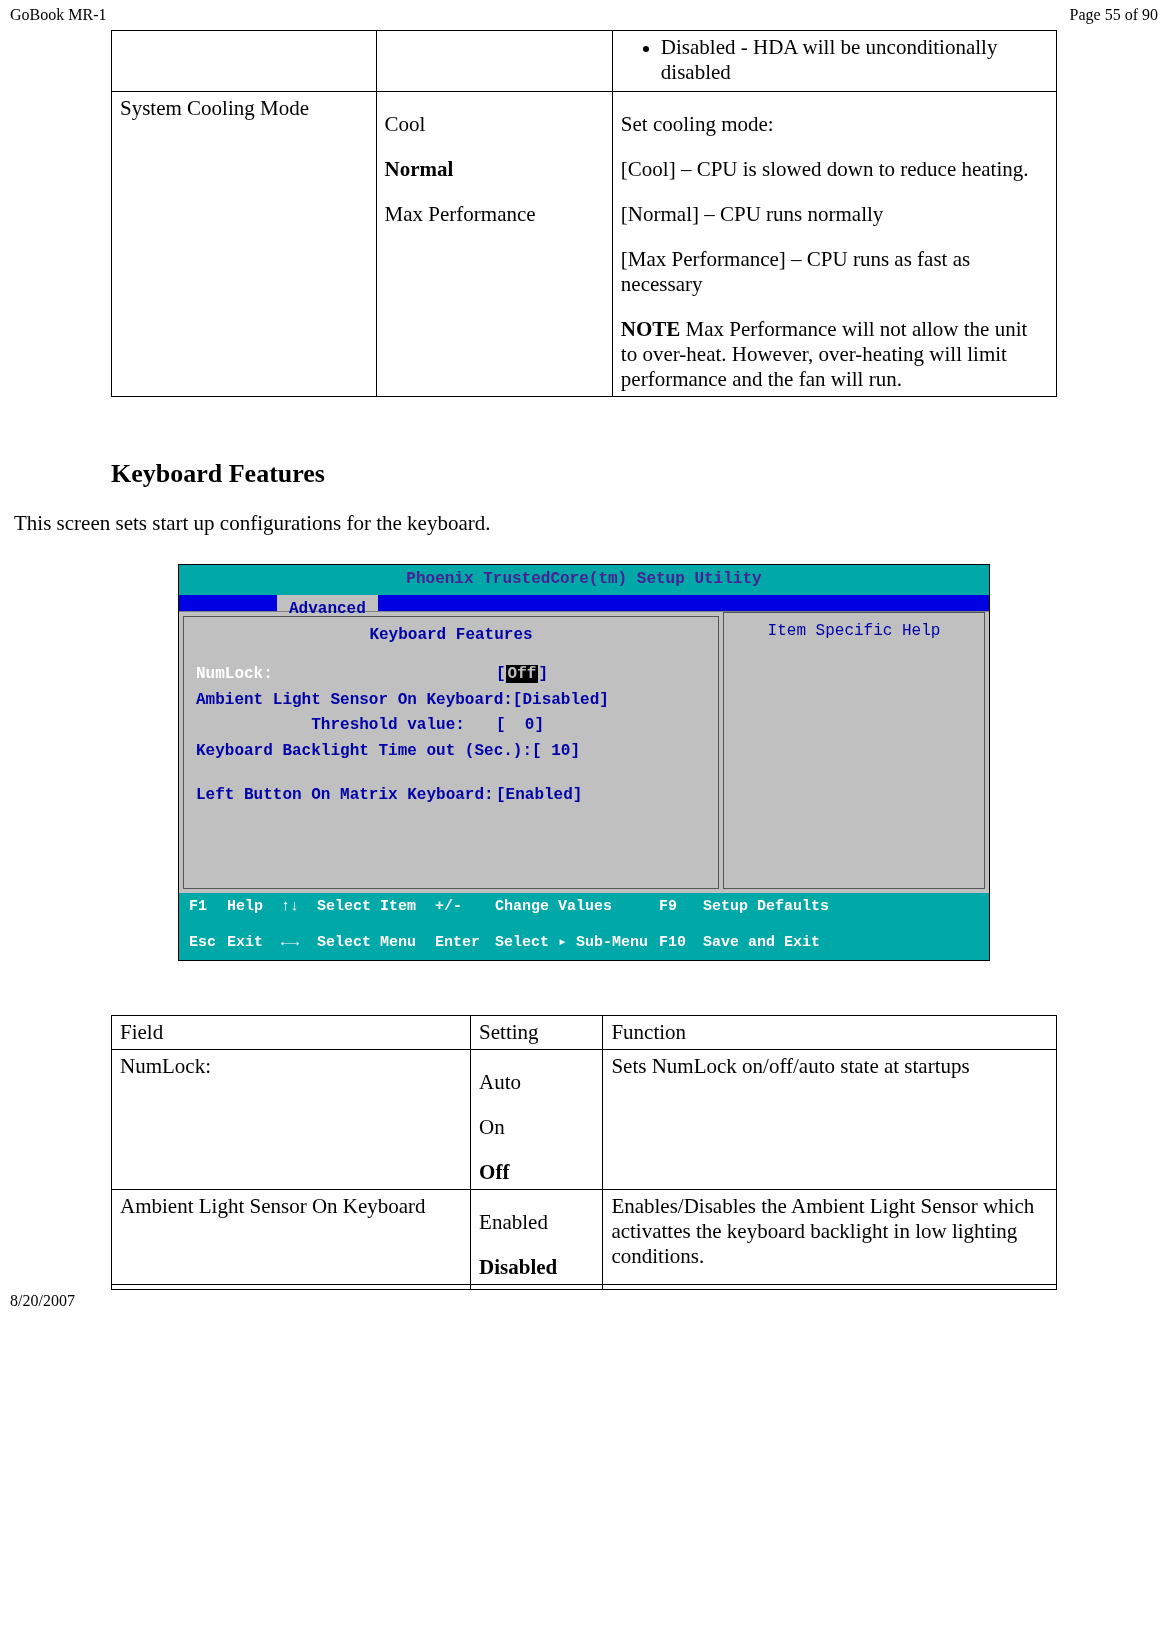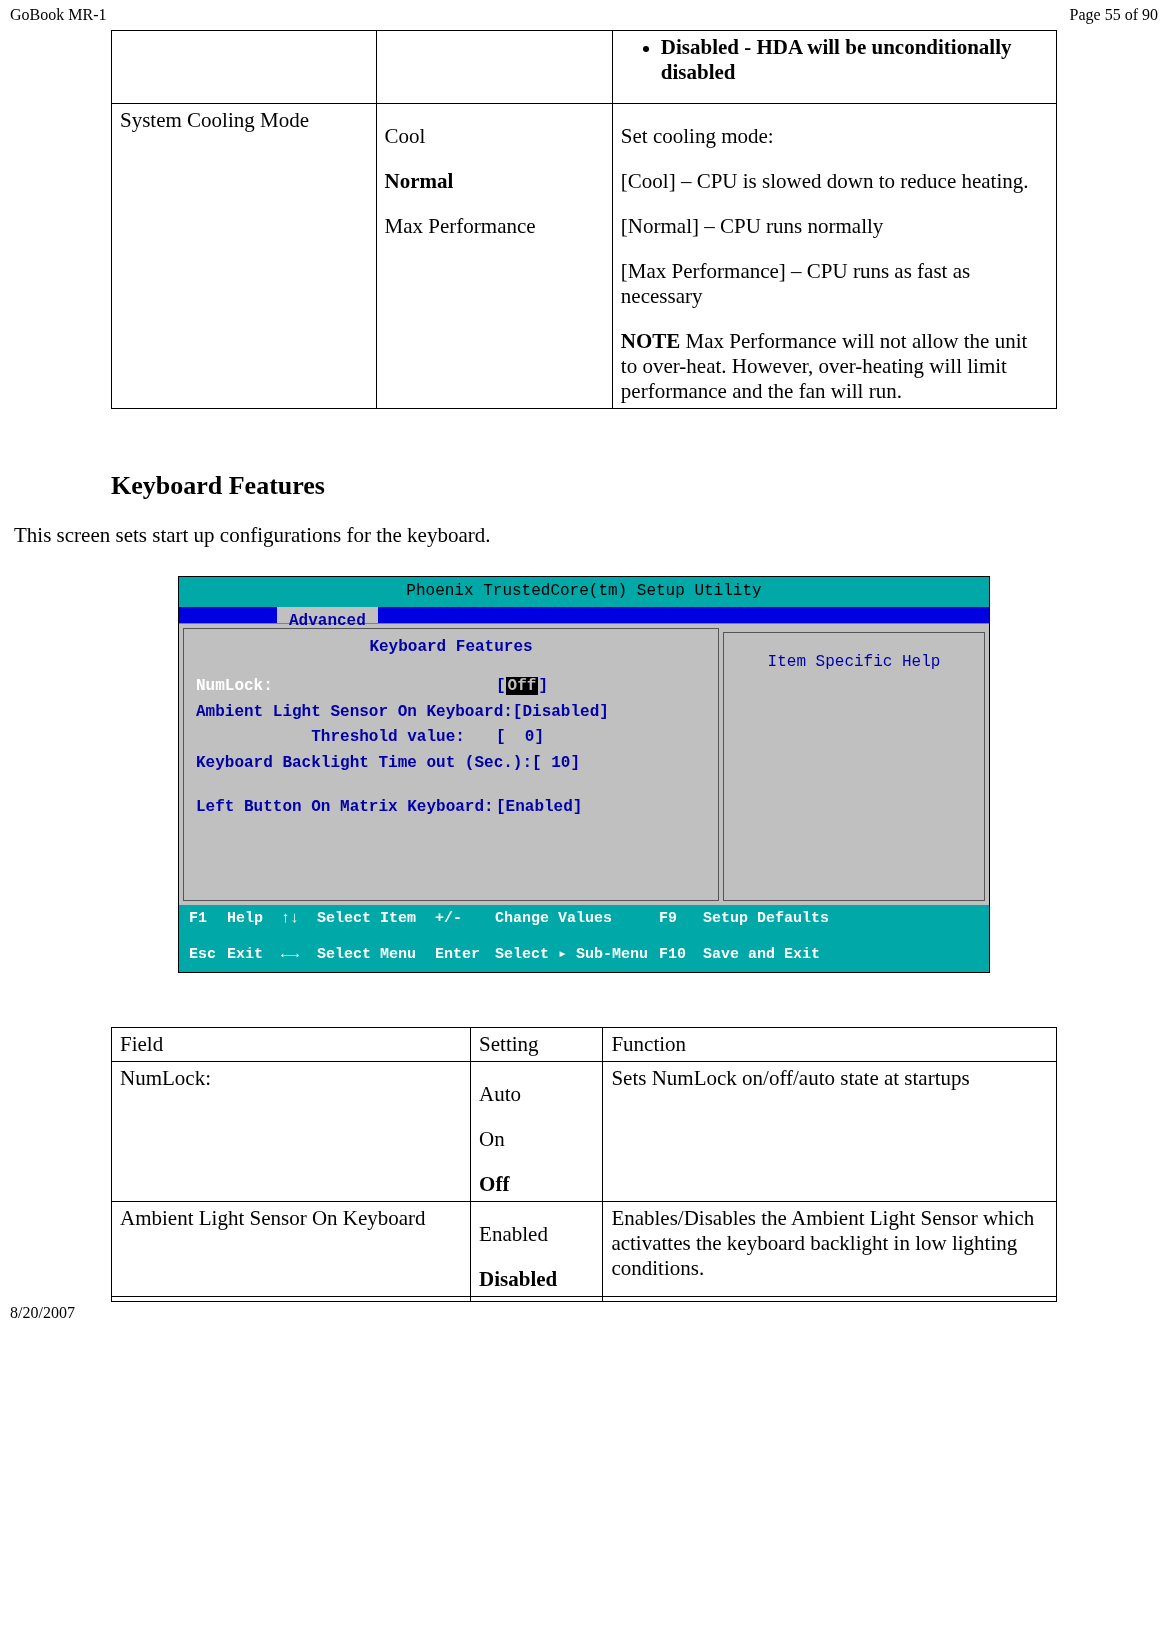--- a/index.html
+++ b/index.html
@@ -45,22 +45,21 @@
   .col-setting-2 { width: 14%; }
   .col-func-2 { width: 48%; }
 
   ul.tight {
     margin: 0;
     padding-left: 40px;
   }
   ul.tight li {
     list-style: disc;
     font-size: 19px;
-    margin-bottom: 14px;
-    font-weight: bold;
+    margin-bottom: 2px;
   }
   ul.tight li .bullet-text { font-size: 21px; }
   .para-gap p { margin: 16px 0 20px 0; }
   .para-gap p:last-child { margin-bottom: 0; }
 
   h3.section-h {
     font-family: "Times New Roman", serif;
     font-weight: bold;
     font-size: 26px;
     margin: 62px 0 22px 0;
@@ -78,24 +77,24 @@
   .bios {
     font-family: "Courier New", Courier, monospace;
     font-size: 16px;
     background: #c0c0c0;
     color: #0000a8;
     border: 1px solid #000;
     line-height: 1.35;
   }
   .bios-title {
     background: #00a8a8;
-    color: #000000;
+    color: #4c1d95;
     text-align: center;
     padding: 4px 0;
-    font-weight: normal;
+    font-weight: bold;
   }
   .bios-tabs {
     background: #0000e0;
     color: #fff;
     display: flex;
     height: 16px;
   }
   .bios-tab-spacer { width: 98px; }
   .bios-tab {
     background: #c0c0c0;
@@ -109,22 +108,22 @@
   }
   .bios-left {
     flex: 1;
     border: 1px solid #555;
     margin: 4px;
     padding: 8px 12px;
   }
   .bios-right {
     width: 240px;
     border: 1px solid #555;
-    margin: 8px 4px 4px 0;
-    padding: 19px 10px;
+    margin: 0 4px 4px 0;
+    padding: 8px 10px;
     color: #000;
   }
   .bios-left-title {
     text-align: center;
     color: #0000a8;
     font-weight: bold;
     margin-bottom: 18px;
   }
   .bios-right-title {
     text-align: center;

